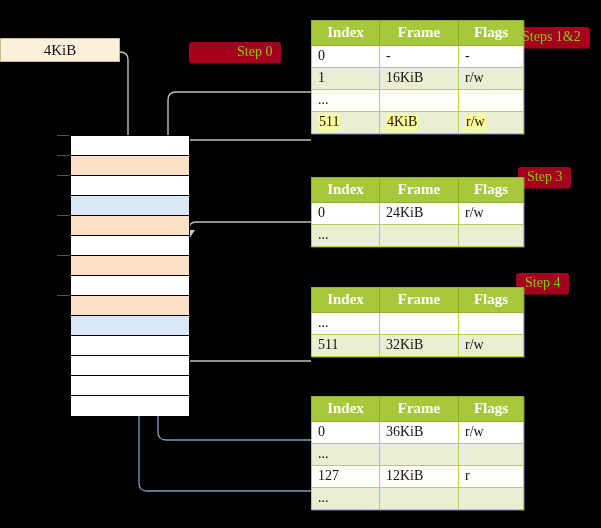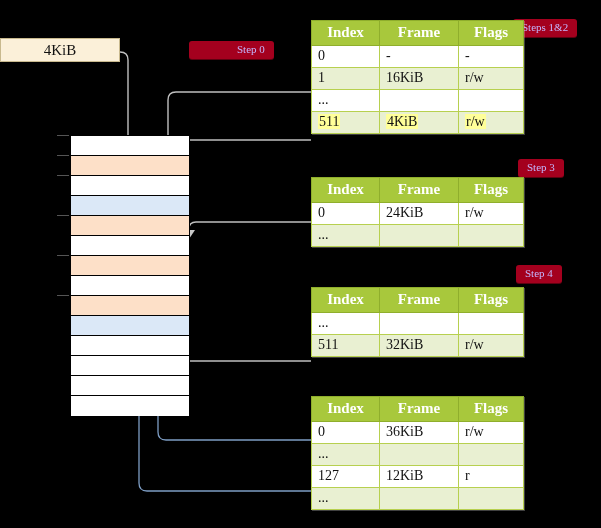--- a/index.html
+++ b/index.html
@@ -9,25 +9,25 @@
   
   .abs{position:absolute;}
 
   
   #req-box{left:0;top:38px;width:120px;height:24px;background:#fbf0d9;
            border:1px solid #c8b98e;box-sizing:border-box;
            display:flex;align-items:center;justify-content:center;
            font-size:15px;color:#111;}
 
   
-  .step-badge{background:#a4001e;color:#c4b5fd;font-size:11px;
+  .step-badge{background:#a4001e;color:#84cc16;font-size:14px;
               padding:2px 9px 3px 9px;border-radius:3px;
               box-shadow:0 1px 0 #5e0010;white-space:nowrap;
-              line-height:1.15;}
-  #step0{left:189px;top:41px;padding-left:48px;}
+              line-height:1.15;margin-top:8px;}
+  #step0{left:189px;top:34px;padding-left:48px;}
   #steps12{left:513px;top:19px;}
   #step3{left:518px;top:159px;}
   #step4{left:516px;top:265px;}
 
   
   #frames{left:70px;top:135px;width:120px;height:280px;
           border:1px solid #000;box-sizing:border-box;background:#fff;}
   .frame-row{height:20px;box-sizing:border-box;border-bottom:1px solid #000;
              position:relative;}
   .frame-row:last-child{border-bottom:none;}

